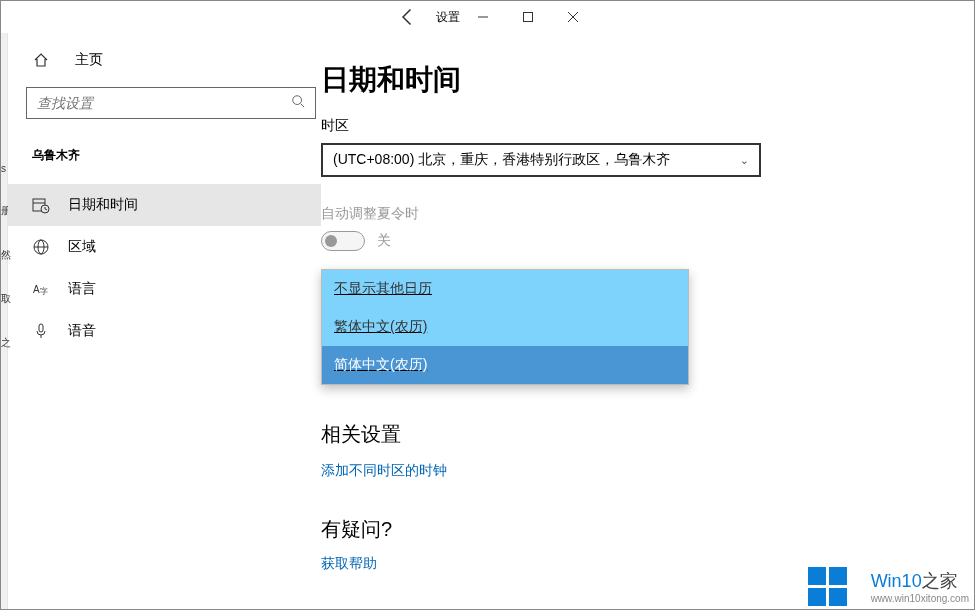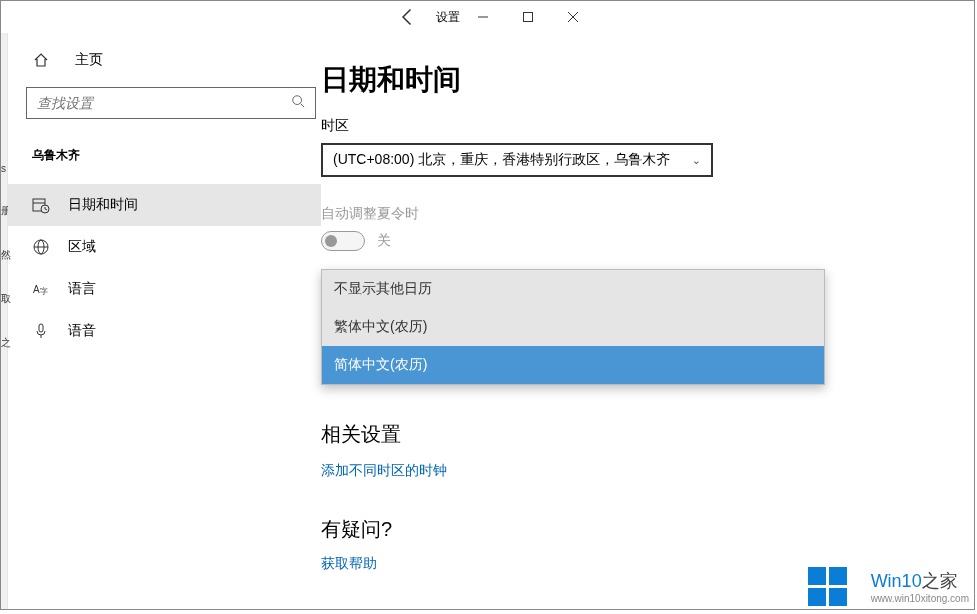--- a/index.html
+++ b/index.html
@@ -22,26 +22,26 @@
 .search-box input { border: none; outline: none; flex: 1; font-size: 14px; font-style: italic; color: #777; background: transparent; }
 .search-box .sicon { color: #444; }
 .cat-header { font-size: 12px; font-weight: 600; margin: 28px 0 20px 6px; }
 .nav-item { display: flex; align-items: center; gap: 18px; padding: 12px 6px; font-size: 14px; }
 .nav-item.active { background: #e6e6e6; margin-left: -18px; padding-left: 24px; }
 .nav-icon { width: 18px; height: 18px; display: flex; align-items: center; justify-content: center; }
 .main { flex: 1; padding: 28px 0 0 0; position: relative; }
 .page-title { font-size: 28px; font-weight: 600; margin-bottom: 18px; }
 .section-label { font-size: 14px; margin-bottom: 8px; }
 .section-label.disabled { color: #9a9a9a; margin-top: 12px; }
-.dropdown-tz { width: 392px; height: 34px; border: 2px solid #333; display: flex; align-items: center; justify-content: space-between; padding: 0 10px; font-size: 14px; margin-bottom: 28px; }
+.dropdown-tz { width: 440px; height: 34px; border: 2px solid #333; display: flex; align-items: center; justify-content: space-between; padding: 0 10px; font-size: 14px; margin-bottom: 28px; }
 .toggle-row { display: flex; align-items: center; gap: 12px; margin-bottom: 18px; }
 .toggle { width: 44px; height: 20px; border: 1px solid #999; border-radius: 10px; position: relative; background: #f5f5f5; }
 .toggle .knob { width: 12px; height: 12px; background: #999; border-radius: 50%; position: absolute; left: 3px; top: 3px; }
 .toggle-label { font-size: 14px; color: #999; }
-.dropdown-open { width: 504px; border: 1px solid #bbb; box-shadow: 0 4px 10px rgba(0,0,0,0.25); background: #e5e5e5; }
+.dropdown-open { width: 368px; border: 1px solid #bbb; box-shadow: 0 4px 10px rgba(0,0,0,0.25); background: #7dd3fc; text-decoration: underline; }
 .dd-option { padding: 10px 12px; font-size: 14px; color: #333; }
 .dd-option.selected { background: #4a95d3; color: #fff; }
 .related-title { font-size: 20px; font-weight: 400; margin-top: 36px; margin-bottom: 14px; }
 .link { color: #0066b4; font-size: 14px; margin-bottom: 20px; display: block; }
 .help-title { font-size: 20px; margin-top: 36px; margin-bottom: 12px; }
 .watermark { position: absolute; right: 8px; bottom: 8px; display: flex; align-items: center; gap: 24px; }
 .wm-logo { display: grid; grid-template-columns: 18px 18px; grid-template-rows: 18px 18px; gap: 3px; }
 .wm-logo div { background: #0a7dd6; }
 .wm-text { display: flex; flex-direction: column; }
 .wm-text .t1 { font-size: 18px; color: #444; font-weight: 400; }

